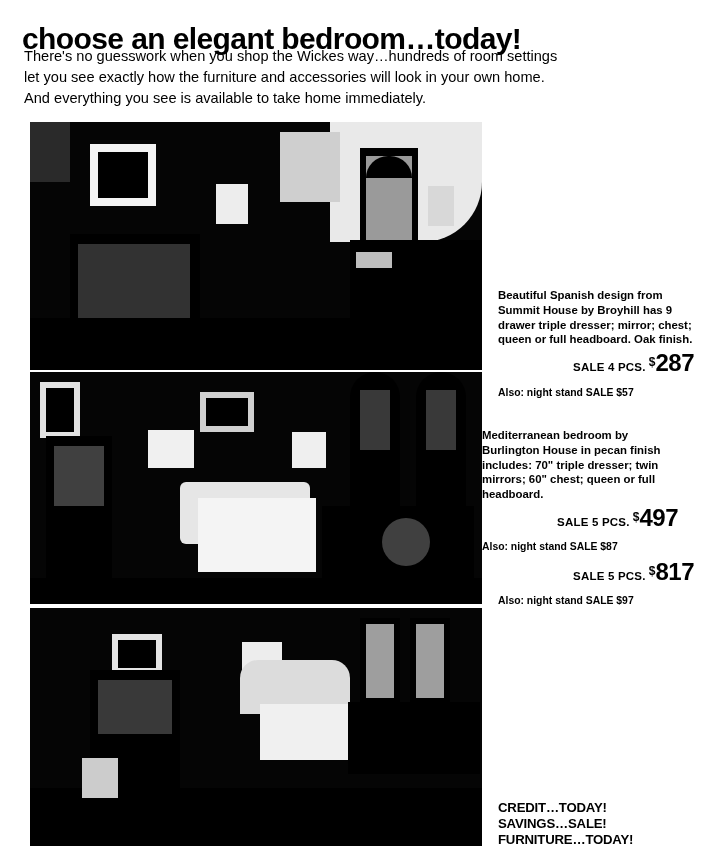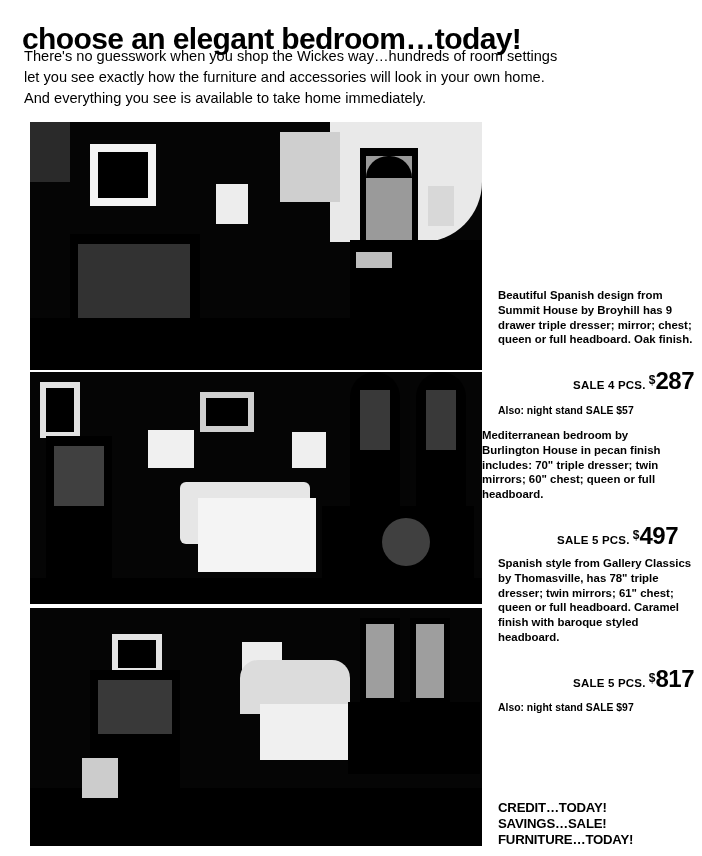--- a/index.html
+++ b/index.html
@@ -65,21 +65,21 @@
     font-size: 11.4px;
     line-height: 1.3;
     font-weight: bold;
   }
   .copy .body { font-weight: bold; }
   .c1 { left: 498px; top: 288px; }
   .c2 { left: 482px; top: 428px; }
   .c3 { left: 498px; top: 556px; }
 
   .priceline {
-    margin-top: 18px;
+    margin-top: 0;
     text-align: right;
     white-space: nowrap;
   }
   .priceline .label {
     font-size: 11.5px;
     font-weight: bold;
     letter-spacing: 0.2px;
   }
   .priceline .dollar {
     font-size: 12px;
@@ -183,24 +183,24 @@
     </div>
     <div class="alsoline">Also: night stand SALE $57</div>
   </div>
 
   <div class="copy c2">
     <div class="body">Mediterranean bedroom by Burlington House in pecan finish includes: 70" triple dresser; twin mirrors; 60" chest; queen or full headboard.</div>
     <div class="priceline">
       <span class="label">SALE 5 PCS.</span>
       <span class="dollar">$</span><span class="amount">497</span>
     </div>
+    <div class="alsoline">Also: night stand SALE $87</div>
   </div>
 
   <div class="copy c3">
-    <div class="body">Spanish style from Gallery Classics by Thomasville, has 78" triple dresser; twin mirrors; 61" chest; queen or full headboard. Caramel finish with baroque styled headboard.</div>
     <div class="priceline">
       <span class="label">SALE 5 PCS.</span>
       <span class="dollar">$</span><span class="amount">817</span>
     </div>
     <div class="alsoline">Also: night stand SALE $97</div>
   </div>
 
   <div class="tagline">
     <div>CREDIT…TODAY!</div>
     <div>SAVINGS…SALE!</div>

